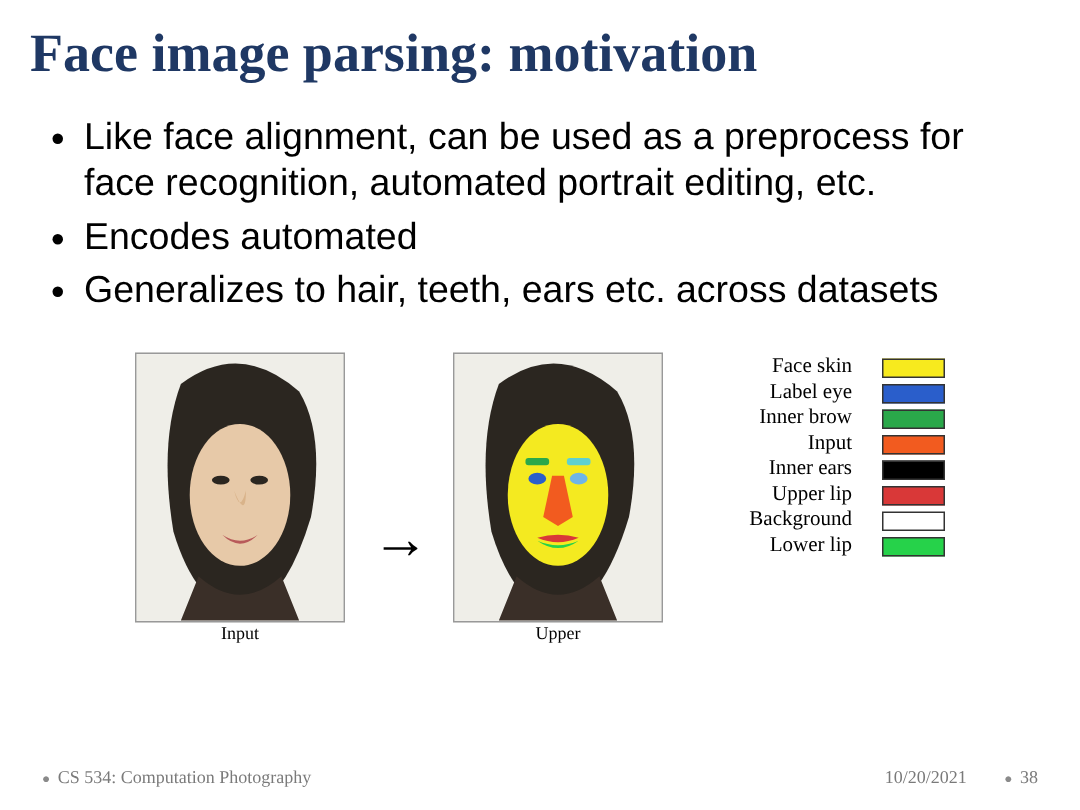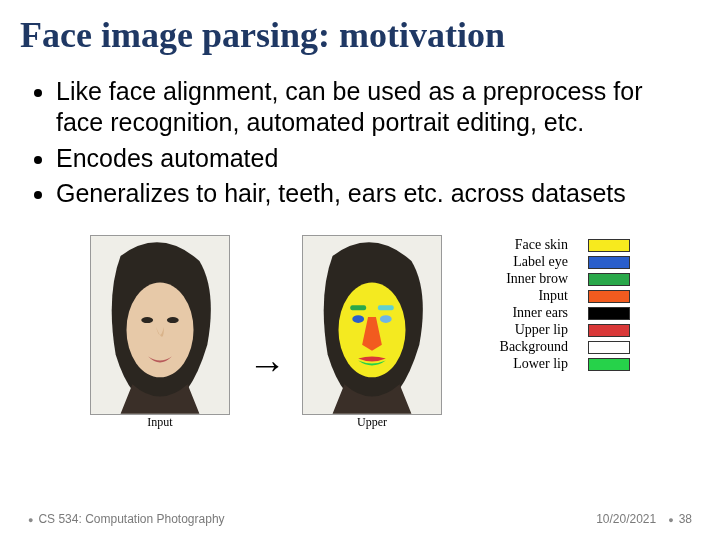--- a/index.html
+++ b/index.html
@@ -72,29 +72,30 @@
   }
   .legend-label { text-align: right; width: 90px; }
   .footer {
     position: absolute;
     bottom: 14px; left: 0; right: 0;
     display: flex;
     justify-content: space-between;
     padding: 0 28px;
     font-size: 12px;
     color: #7a7a7a;
+    font-family: Liberation Serif, serif;
   }
   .footer .dot::before {
     content: "●";
     color: #8a8a8a;
     margin-right: 5px;
     font-size: 9px;
     vertical-align: middle;
   }
-  .footer-right { display: flex; gap: 12px; }
+  .footer-right { display: flex; gap: 25px; }
 </style>
 </head>
 <body>
 
 <h1 class="title">Face image parsing: motivation</h1>
 
 <ul class="bullets">
   <li>Like face alignment, can be used as a preprocess for face recognition, automated portrait editing, etc.</li>
   <li>Encodes automated</li>
   <li>Generalizes to hair, teeth, ears etc. across datasets</li>

